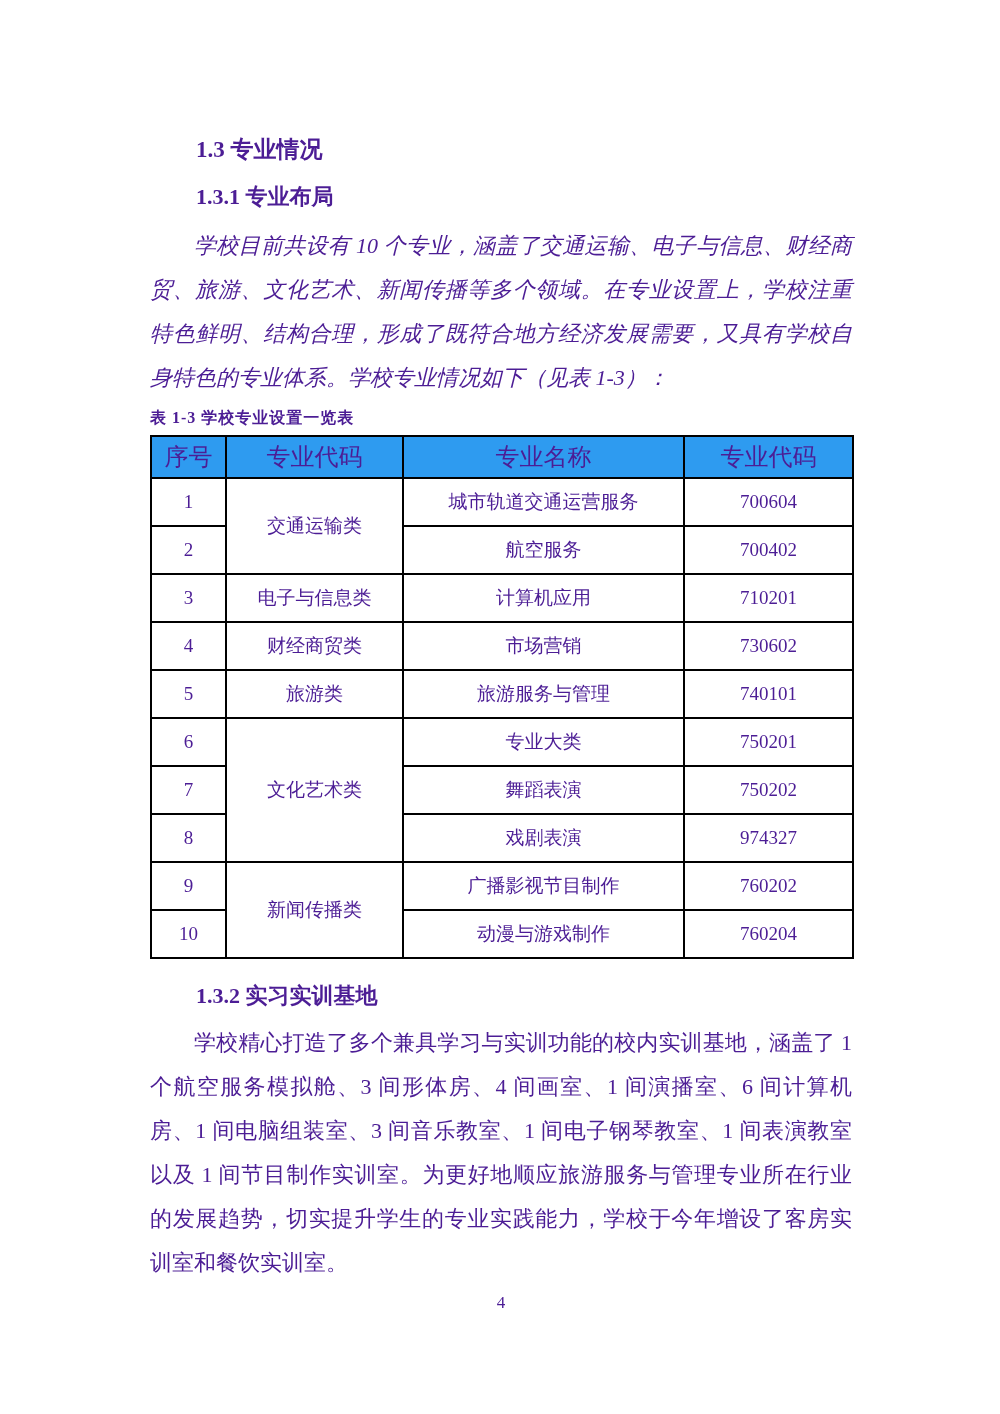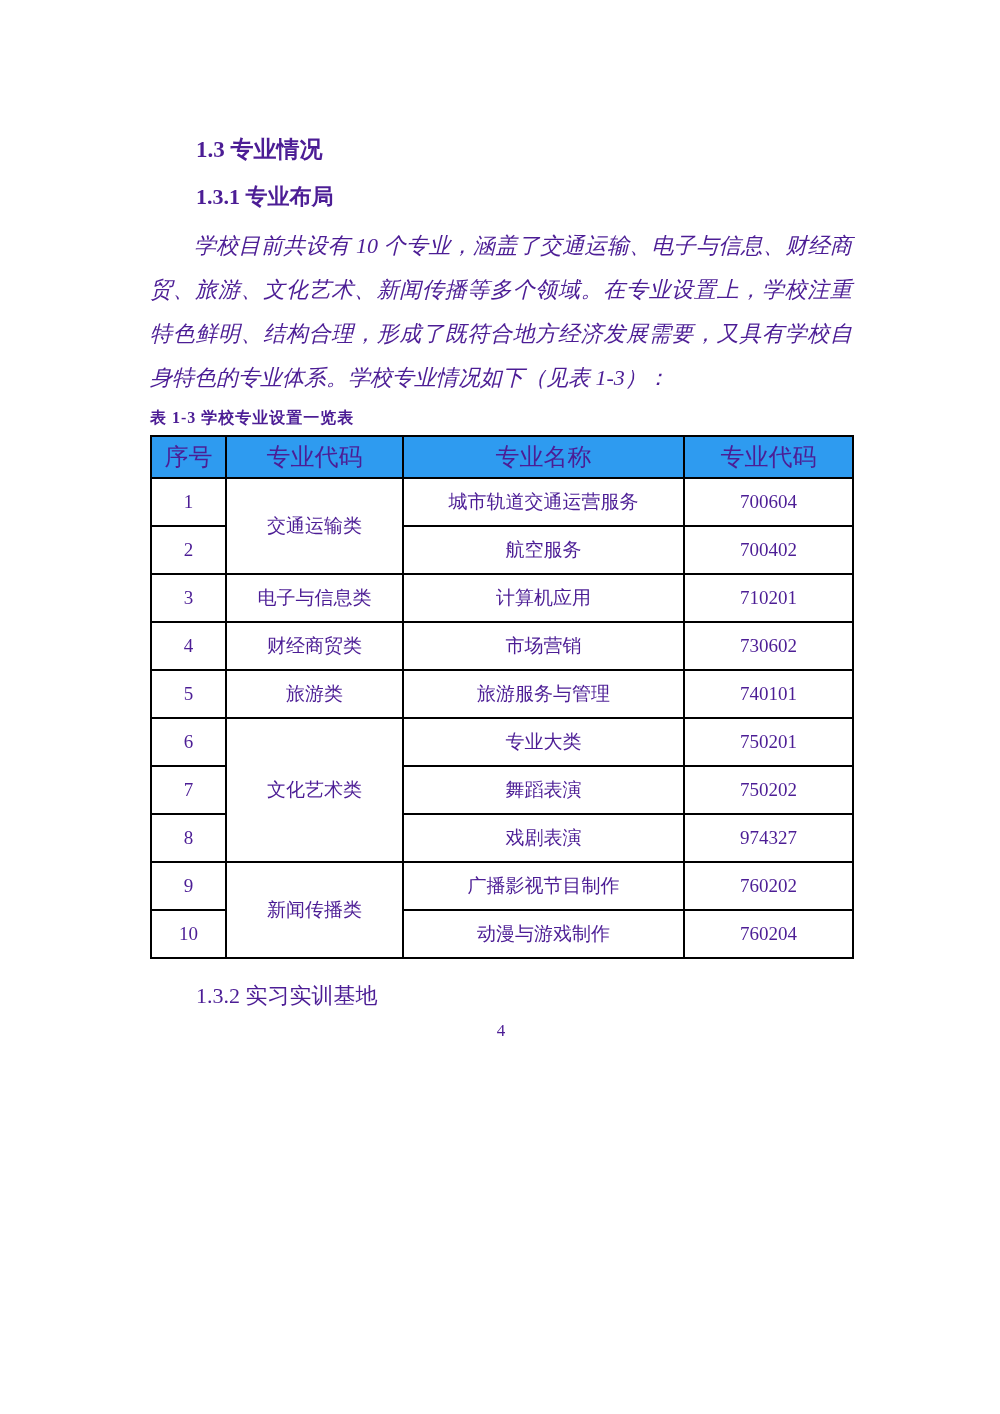--- a/index.html
+++ b/index.html
@@ -22,21 +22,21 @@
     margin: 0 0 17px 46px;
   }
   .h-sub {
     font-size: 22px;
     font-weight: bold;
     line-height: 30px;
     margin: 0 0 12px 46px;
   }
   .h-sub2 {
     font-size: 22px;
-    font-weight: normal;
+    font-weight: bold;
     line-height: 30px;
     margin: 22px 0 10px 46px;
   }
   .body-para {
     font-size: 22px;
     line-height: 44px;
     text-align: justify;
     text-indent: 2em;
   }
   .para-1 { margin-bottom: 6px; font-style: italic; }
@@ -160,16 +160,17 @@
       <tr>
         <td>10</td>
         <td>动漫与游戏制作</td>
         <td>760204</td>
       </tr>
     </tbody>
   </table>
 
   <div class="h-sub2">1.3.2 实习实训基地</div>
 
+  <p class="body-para">学校精心打造了多个兼具学习与实训功能的校内实训基地，涵盖了 1 个航空服务模拟舱、3 间形体房、4 间画室、1 间演播室、6 间计算机房、1 间电脑组装室、3 间音乐教室、1 间电子钢琴教室、1 间表演教室以及 1 间节目制作实训室。为更好地顺应旅游服务与管理专业所在行业的发展趋势，切实提升学生的专业实践能力，学校于今年增设了客房实训室和餐饮实训室。</p>
 
   <div class="page-number">4</div>
 
 </div>
 
 </body></html>

